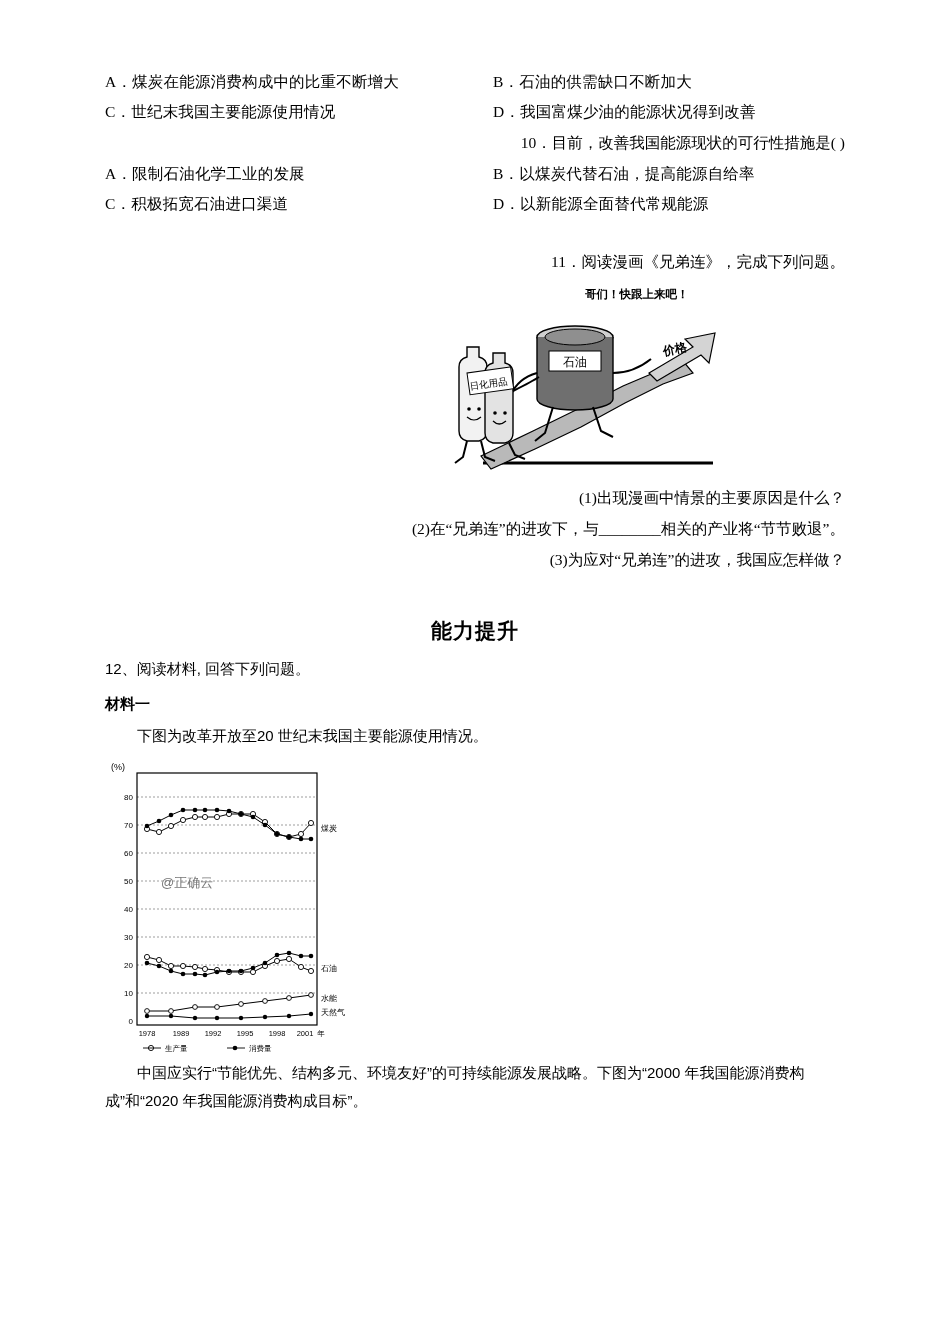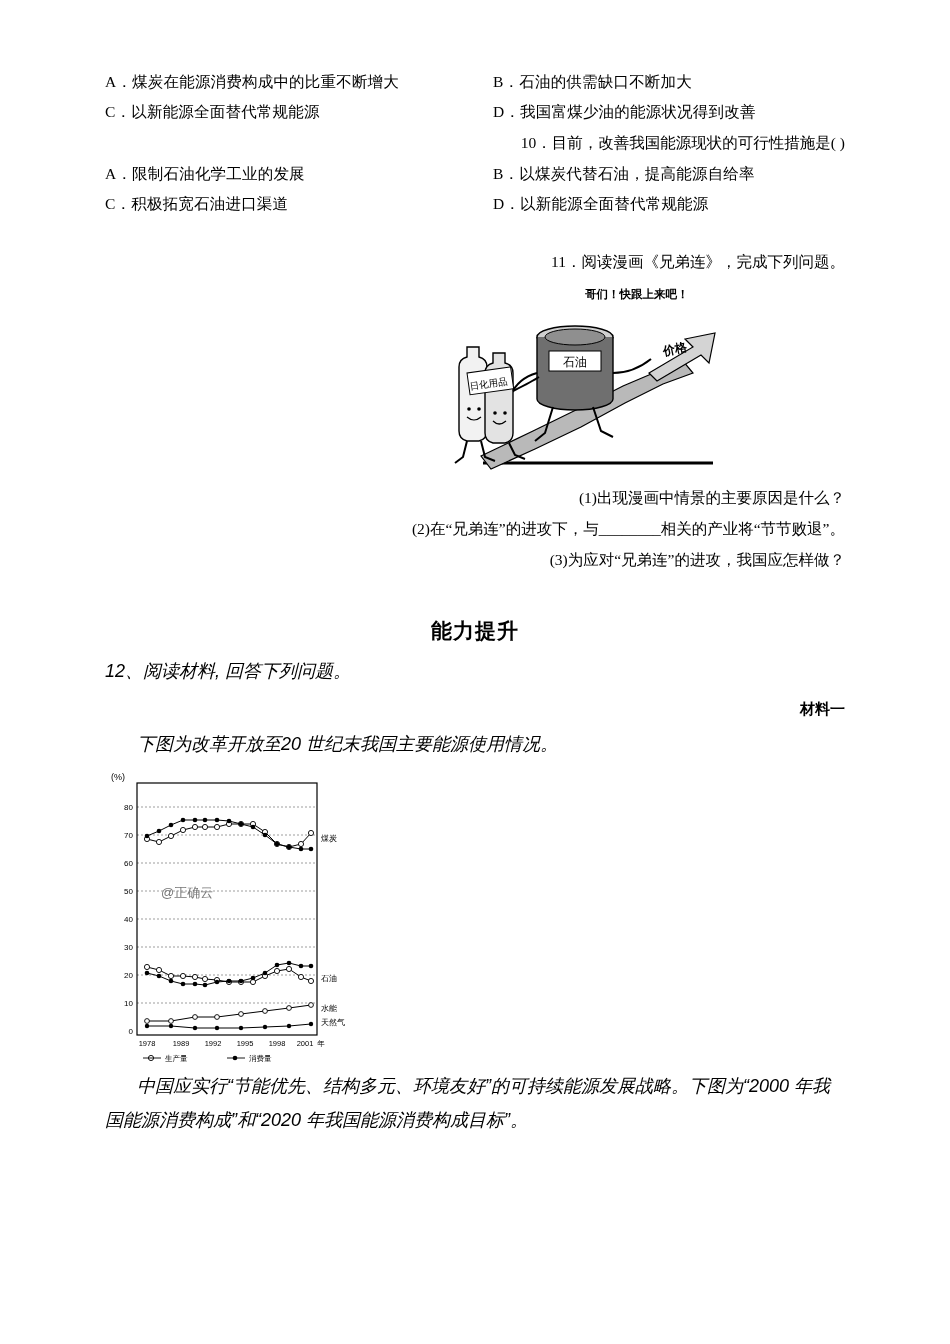--- a/index.html
+++ b/index.html
@@ -79,28 +79,26 @@
     font-weight: bold;
     font-family: "Liberation Sans", sans-serif;
     margin: 10px 0 12px 0;
     letter-spacing: 1px;
   }
   .mat-label {
     font-size: 15px;
     font-family: Liberation Mono, monospace;
     font-weight: bold;
     margin: 14px 0 8px 0;
-    text-align: right;
   }
   .indent1 { text-indent: 32px; }
   .para {
-    font-size: 18px;
+    font-size: 15px;
     line-height: 1.9;
     font-family: "Liberation Sans", sans-serif;
-    font-style: italic;
   }
 
   
   .chart-box {
     position: relative;
     width: 240px;
     height: 300px;
     margin: 8px 0 0 0;
   }
   .wm {
@@ -115,21 +113,21 @@
 <body>
 
 <div class="page">
   <div class="content">
 
     <div class="q-row">
       <div class="q-col">A．煤炭在能源消费构成中的比重不断增大</div>
       <div class="q-col right">B．石油的供需缺口不断加大</div>
     </div>
     <div class="q-row">
-      <div class="q-col">C．以新能源全面替代常规能源</div>
+      <div class="q-col">C．世纪末我国主要能源使用情况</div>
       <div class="q-col right">D．我国富煤少油的能源状况得到改善</div>
     </div>
 
     <div class="q-line">10．目前，改善我国能源现状的可行性措施是(          )</div>
     <div class="q-row">
       <div class="q-col">A．限制石油化学工业的发展</div>
       <div class="q-col right">B．以煤炭代替石油，提高能源自给率</div>
     </div>
     <div class="q-row">
       <div class="q-col">C．积极拓宽石油进口渠道</div>

